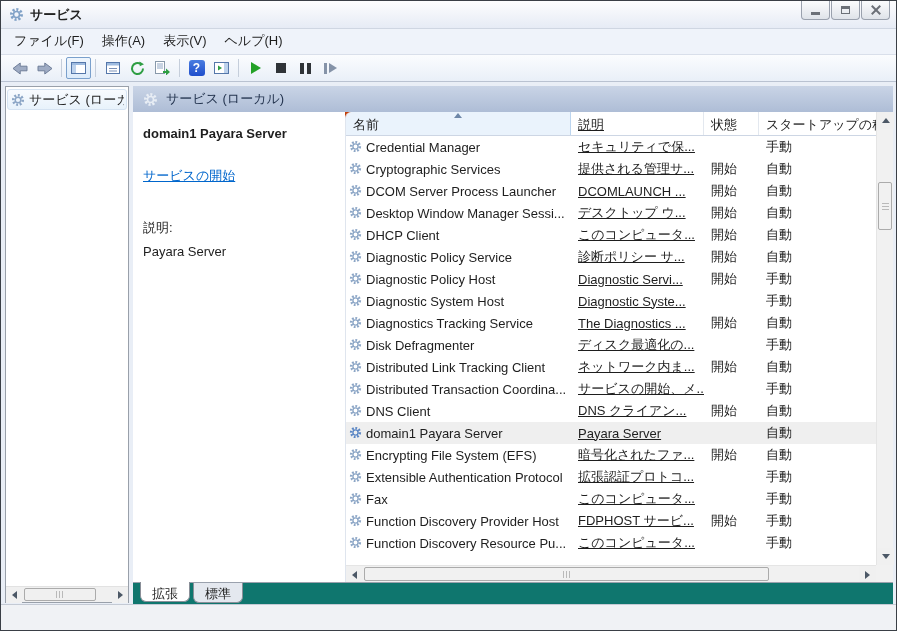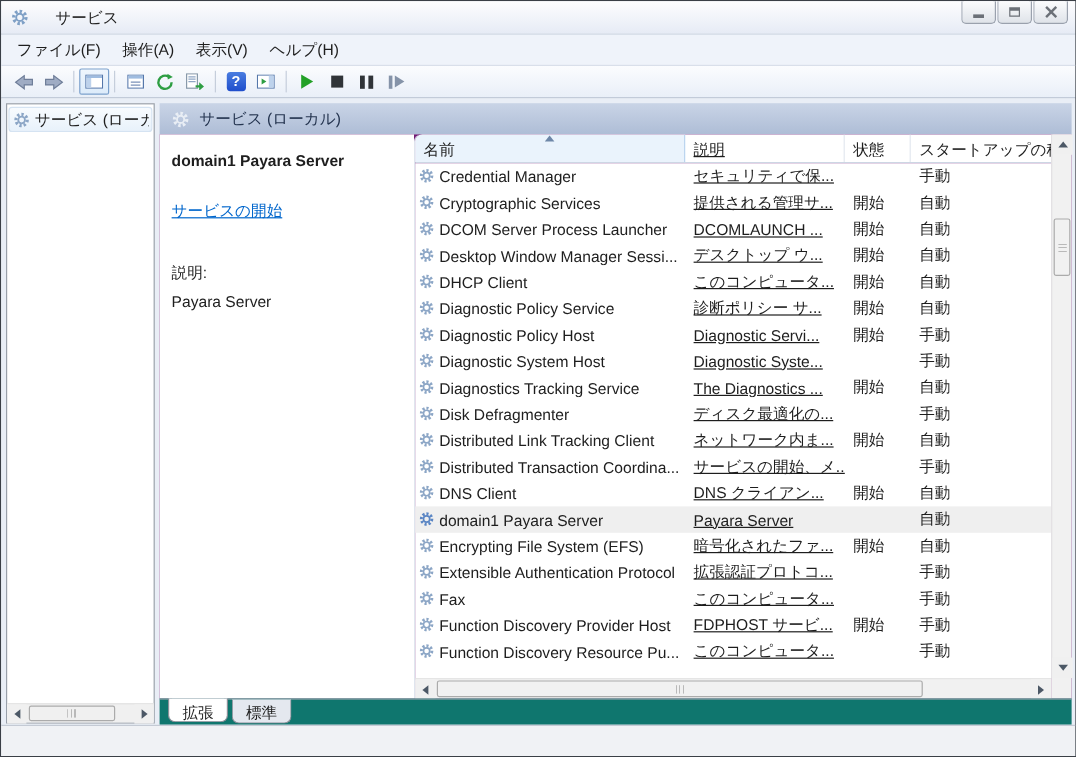--- a/index.html
+++ b/index.html
@@ -5,36 +5,36 @@
   * { margin:0; padding:0; box-sizing:border-box; }
   html,body { width:897px; height:631px; overflow:hidden;
     font-family:"Liberation Sans","DejaVu Sans",sans-serif; font-size:13px; color:#1e1e1e; }
   .window { position:absolute; inset:0; border:1px solid #3a3f46;
     background:#e9eef6; }
 
   
   .titlebar { position:absolute; left:0; top:0; right:0; height:28px;
     background:linear-gradient(#fdfdfe,#e6ebf5); border-bottom:1px solid #cfd6e2;
     display:flex; align-items:center; padding-left:8px; }
-  .titlebar .title { margin-left:22px; color:#222; }
+  .titlebar .title { margin-left:6px; color:#222;font-weight:bold; }
   .winbtns { position:absolute; right:6px; top:0; display:flex; }
   .winbtn { width:29px; height:19px; margin-left:1px; border:1px solid #9aa1ad;
     border-top:none; border-radius:0 0 4px 4px; background:linear-gradient(#fbfcfd,#dfe3e9);
     display:flex; align-items:center; justify-content:center; cursor:default; }
   .glyph-min { width:9px; height:3px; background:#6b7077; margin-top:6px; }
   .glyph-restore { width:9px; height:8px; border:1px solid #6b7077; border-top:3px solid #6b7077; }
   .glyph-close { position:relative; width:10px; height:10px; }
   .glyph-close::before, .glyph-close::after { content:""; position:absolute; left:4px; top:-1px;
     width:2px; height:12px; background:#6b7077; }
   .glyph-close::before { transform:rotate(45deg); }
   .glyph-close::after  { transform:rotate(-45deg); }
 
   
   .menubar { position:absolute; left:0; top:28px; right:0; height:26px;
-    background:#eff3fa; border-bottom:1px solid #d9dfea; display:flex; align-items:center; padding-left:4px; }
+    background:#eff3fa; border-bottom:1px solid #d9dfea; display:flex; align-items:flex-end; padding-left:4px; }
   .menu-item { padding:4px 9px; }
 
   
   .toolbar { position:absolute; left:0; top:54px; right:0; height:27px;
     background:linear-gradient(#fbfcfe,#e9eff8); border-bottom:1px solid #b9c2d1;
     display:flex; align-items:center; padding-left:6px; }
   .tbtn { width:25px; height:22px; display:flex; align-items:center; justify-content:center; border:1px solid transparent; border-radius:2px; }
   .tbtn.pressed { border-color:#7aa0cc; background:linear-gradient(#eff6fd,#dcebfa); }
   .tsep { width:1px; height:18px; background:#c5cedb; margin:0 4px; }
   .icon-play { width:0; height:0; border-left:10px solid #23a127; border-top:6px solid transparent; border-bottom:6px solid transparent; }
@@ -67,21 +67,21 @@
   .grip-h { background-image:repeating-linear-gradient(90deg,#b9b9b9 0 1px,transparent 1px 3px); background-size:8px 7px; background-position:center; background-repeat:no-repeat; }
   .grip-v { background-image:repeating-linear-gradient(0deg,#b9b9b9 0 1px,transparent 1px 3px); background-size:7px 8px; background-position:center; background-repeat:no-repeat; }
 
   .left-hscroll { position:absolute; left:0; right:0; bottom:0; height:16px; background:#f0f0f0; border-top:1px solid #e2e2e2; }
   .left-hscroll .sb-btn { top:0; width:16px; height:16px; }
   .left-hscroll .thumb { top:1px; height:13px; left:18px; width:72px; }
 
   .right-pane { position:absolute; left:132px; top:4px; right:3px; bottom:0; }
   .band { height:26px; background:linear-gradient(#c9d4e6,#aebdd6); display:flex; align-items:center; padding-left:10px; color:#24344f; }
   .band .blabel { margin-left:8px; }
-  .rp-content { position:absolute; left:0; top:26px; right:0; bottom:22px; background:#701a75; }
+  .rp-content { position:absolute; left:0; top:26px; right:0; bottom:22px; background:#c2410c; }
 
   .extended { position:absolute; left:0; top:0; width:212px; bottom:0; background:#fff; padding:14px 0 0 10px; }
   .svc-title { font-weight:bold; }
   .start-link { display:inline-block; margin-top:26px; color:#0066cc; text-decoration:underline; cursor:pointer; }
   .desc-label { margin-top:34px; }
   .desc-text { margin-top:7px; }
 
   .list-panel { position:absolute; left:212px; top:0; right:0; bottom:0; border-left:1px solid #dfe5ee; border-top-left-radius:6px; }
   .lheader { position:absolute; left:0; top:0; right:17px; height:24px; display:flex;
     border-bottom:1px solid #cdd6e4; background:#fff; border-top-left-radius:6px; overflow:hidden; }

